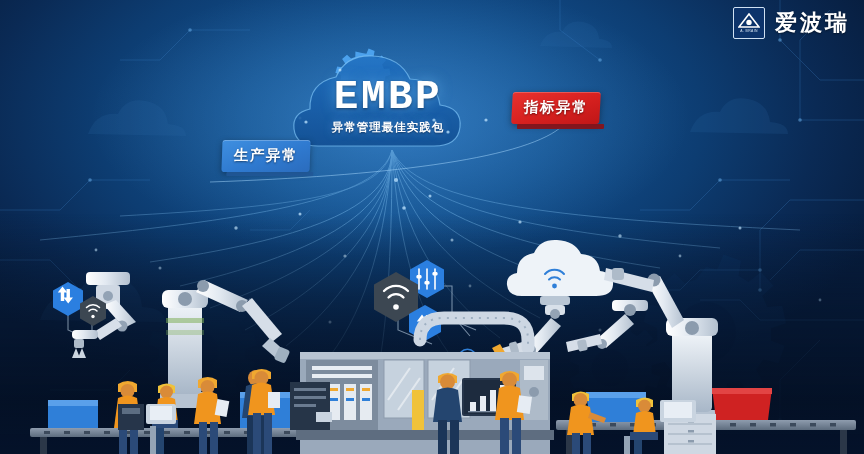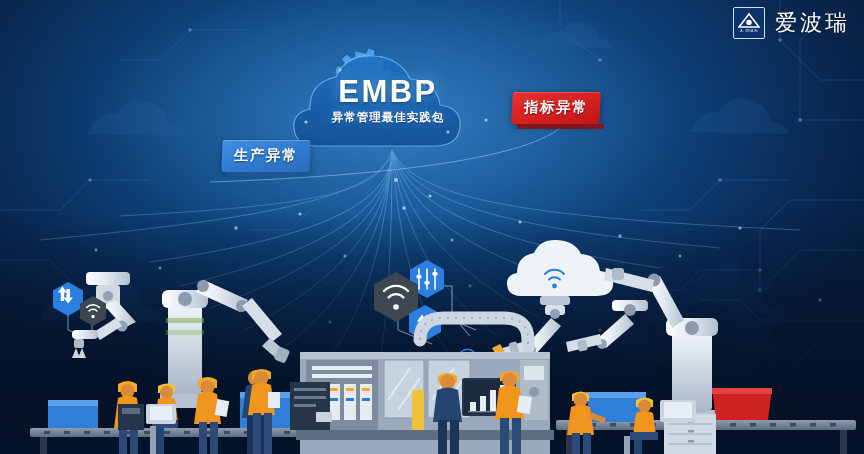--- a/index.html
+++ b/index.html
@@ -27,33 +27,33 @@
   #logo .mark{
     width:32px; height:32px; border:1.6px solid #cfe0f2; display:flex; flex-direction:column;
     align-items:center; justify-content:center; background:#0c3straight;
     background:#0c336b; border-radius:2px;
   }
   #logo .mark .tri{ position:relative; width:22px; height:15px; }
   #logo .mark .brandmini{
     font-size:3.4px; letter-spacing:.4px; color:#dbe8f6; margin-top:1px; white-space:nowrap;
   }
   #logo .brandname{
-    font-size:22px; font-weight:normal; color:#ffffff; letter-spacing:3px;
+    font-size:22px; font-weight:bold; color:#ffffff; letter-spacing:3px;
     font-family:"DejaVu Sans","Liberation Sans",sans-serif;
     text-shadow:0 1px 2px rgba(0,0,0,.45);
   }
 
   
   #cloudblock{ position:absolute; left:300px; top:52px; width:176px; height:96px; z-index:30; }
   #cloudtext{
     position:absolute; left:0; top:22px; width:176px; text-align:center; z-index:32;
   }
   #cloudtext .big{
-    font-size:31px; font-weight:bold; color:#ffffff; letter-spacing:2.5px;
-    font-family:Liberation Sans, sans-serif;
+    font-size:41px; font-weight:bold; color:#ffffff; letter-spacing:2.5px;
+    font-family:Liberation Mono, monospace;
     text-shadow:0 0 14px rgba(120,200,255,.55), 0 1px 3px rgba(0,10,30,.6);
   }
   #cloudtext .sub{
     font-size:11.5px; font-weight:bold; color:#ffffff; letter-spacing:1px; 
     text-shadow:0 0 8px rgba(110,190,255,.5), 0 1px 2px rgba(0,10,30,.6);
   }
 
   
   .tag{
     position:absolute; z-index:35; padding:6px 12px 7px; font-size:14.5px; font-weight:bold;

